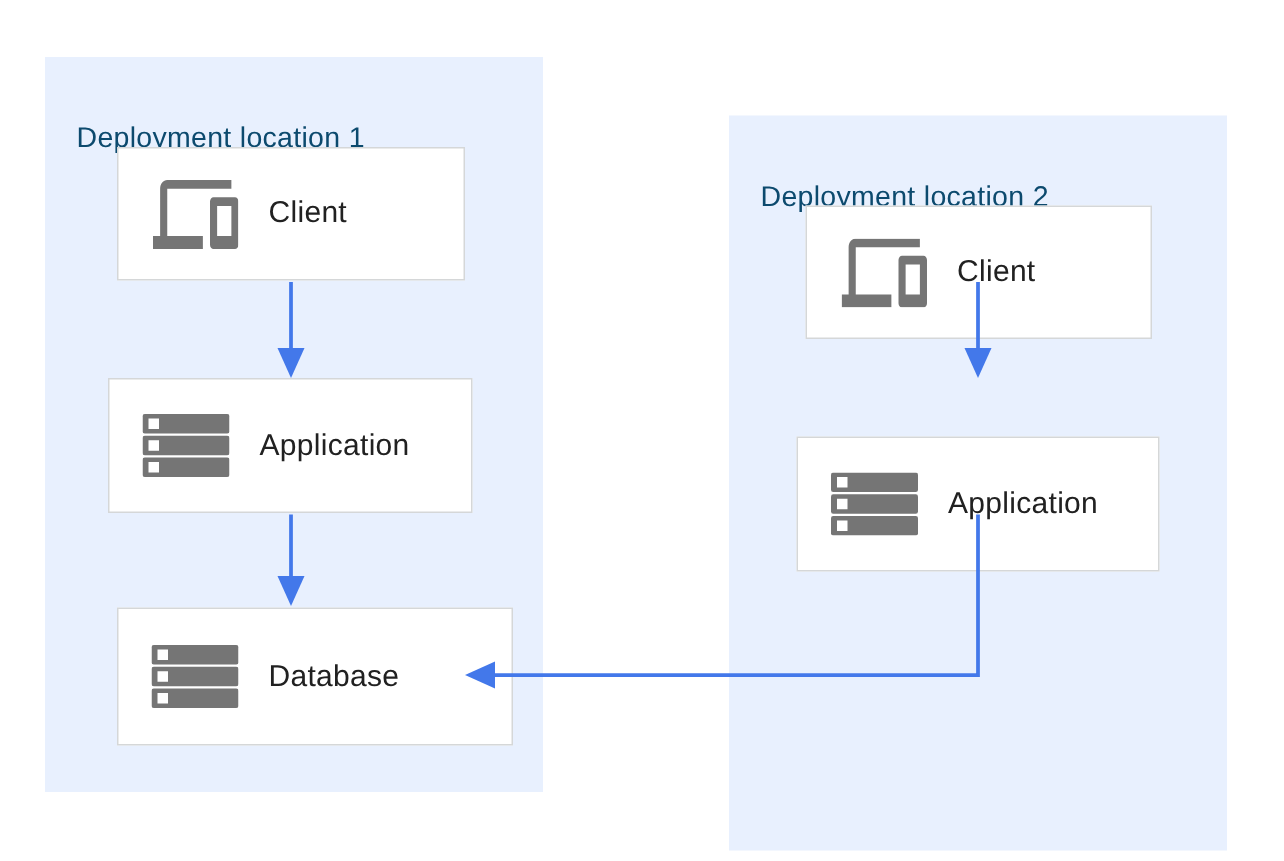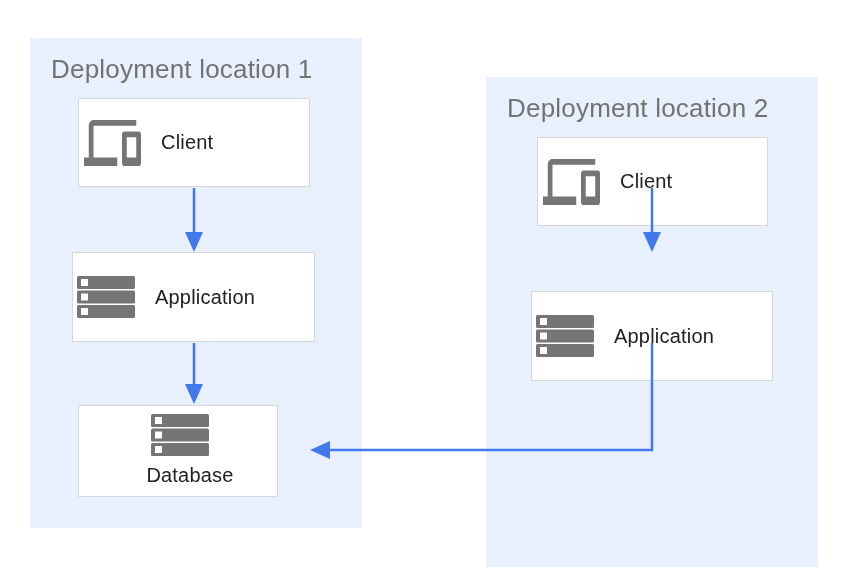--- a/index.html
+++ b/index.html
@@ -1,22 +1,22 @@
 <!DOCTYPE html>
 <html><head>
 <meta charset="utf-8">
 <style>
   html,body{margin:0;padding:0;background:#ffffff;}
   body{font-family:"Liberation Sans", sans-serif;}
   .canvas{position:relative;width:856px;height:574px;background:#ffffff;overflow:hidden;}
   .panel{position:absolute;top:38px;width:332px;height:490px;background:#e8f0fe;}
   .panel-1{left:30px;}
   .panel-2{left:486px;margin-top:39px;}
-  .panel-title{position:absolute;left:21px;top:20px;font-size:26px;line-height:22px;color:#737373;letter-spacing:.2px;}
-  .node{position:absolute;background:#ffffff;border:1px solid #d5d7d8;box-sizing:border-box;display:flex;align-items:center;padding-left:4px;}
+  .panel-title{position:absolute;left:21px;top:44px;font-size:19px;line-height:22px;color:#0c4a6e;letter-spacing:.2px;}
+  .node{position:absolute;background:#ffffff;border:1px solid #d5d7d8;box-sizing:border-box;display:flex;align-items:center;padding-left:22px;}
   .node .icon{display:flex;align-items:center;justify-content:center;width:58px;flex:0 0 58px;}
   .node .label{margin-left:20px;font-size:20px;color:#212121;letter-spacing:.2px;}
   .arrows{position:absolute;left:0;top:0;width:856px;height:574px;pointer-events:none;}
 </style>
 </head>
 <body>
 
 <svg width="0" height="0" style="position:absolute">
   <defs>
     <symbol id="sym-devices" viewBox="0 4 24 16" preserveAspectRatio="none">
@@ -53,21 +53,21 @@
 
     <div class="node" style="left:42px;top:214px;width:243px;height:90px;">
       <span class="icon">
         <svg width="58" height="42">
             <use href="#sym-server" width="58" height="42"></use>
           </svg>
       </span>
       <span class="label">Application</span>
     </div>
 
-    <div class="node" style="left:48px;top:367px;width:200px;height:92px;flex-direction:column;">
+    <div class="node" style="left:48px;top:367px;width:264px;height:92px;">
       <span class="icon">
         <svg width="58" height="42">
             <use href="#sym-server" width="58" height="42"></use>
           </svg>
       </span>
       <span class="label">Database</span>
     </div>
   </div>
 
   <div class="panel panel-2">

